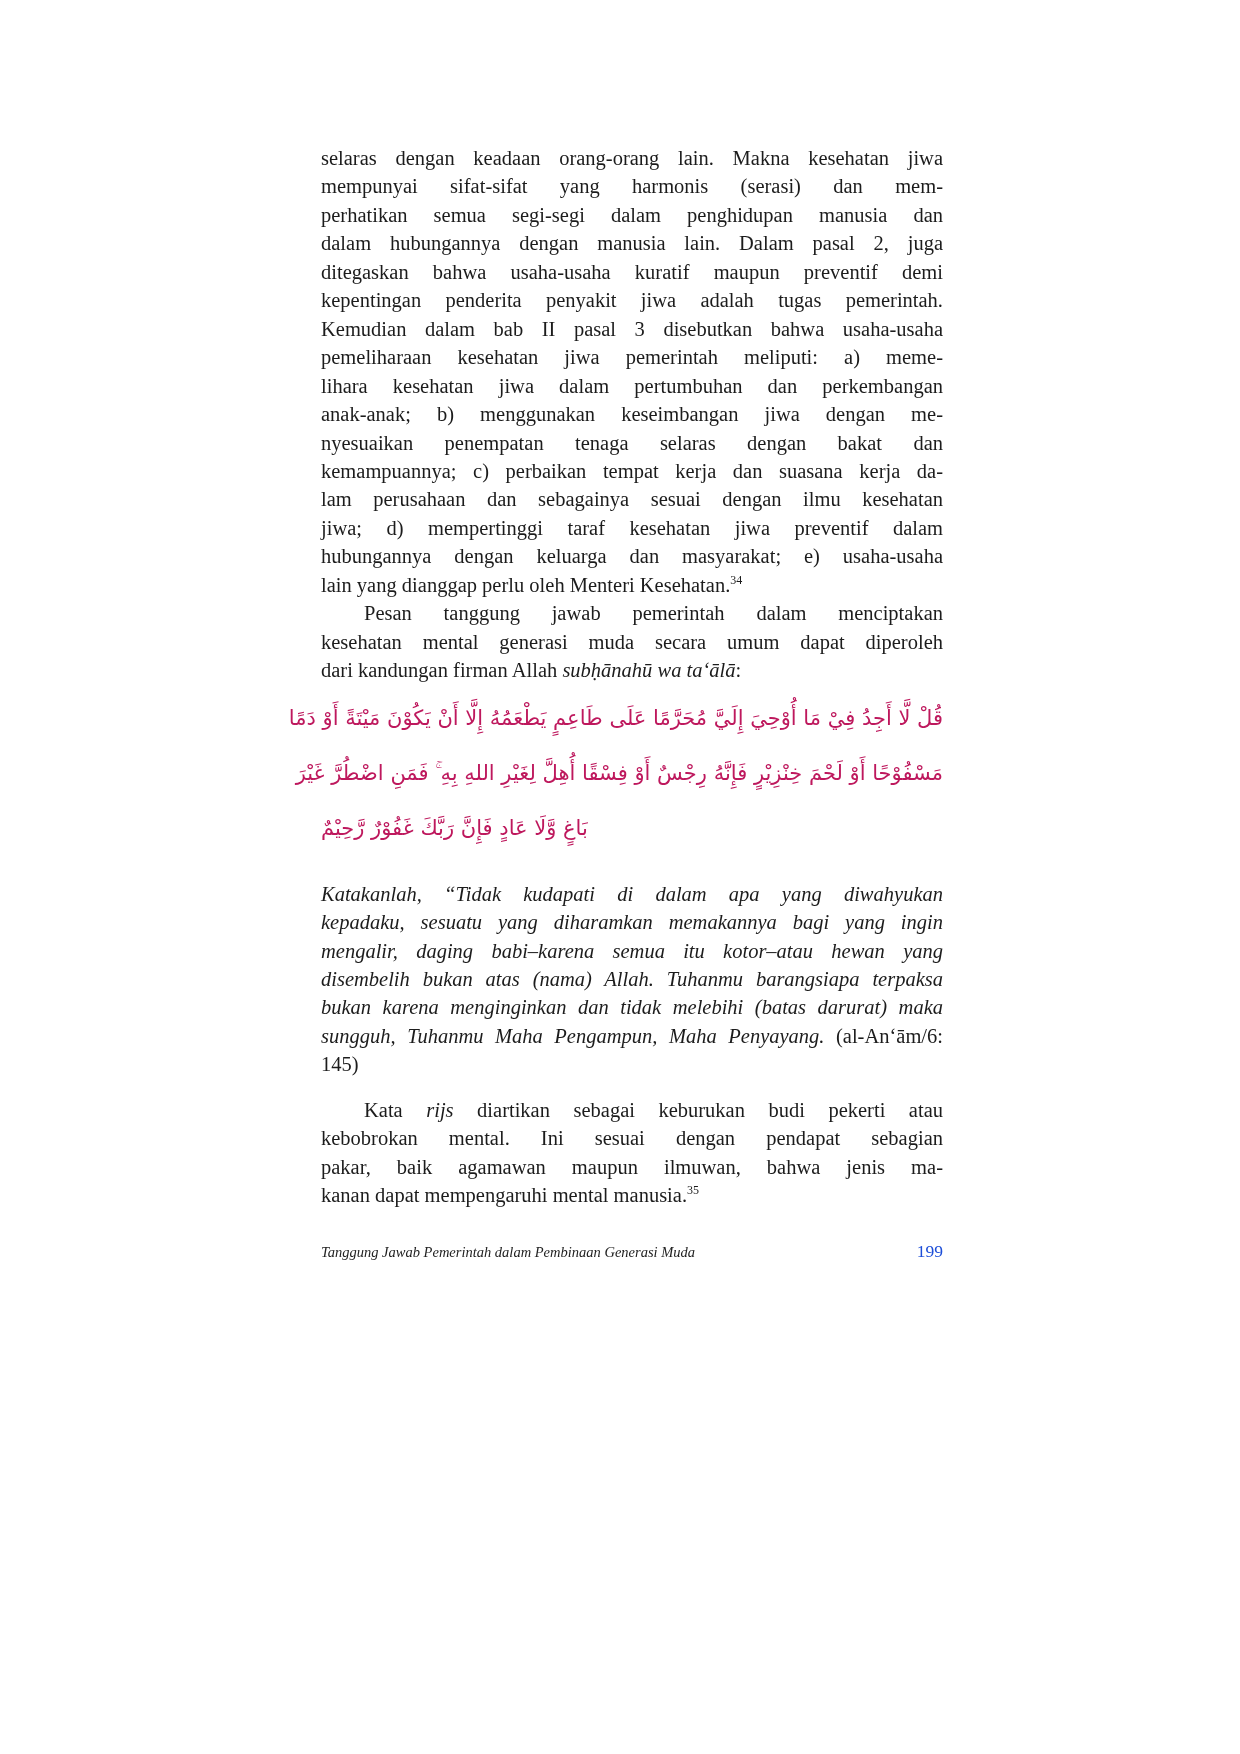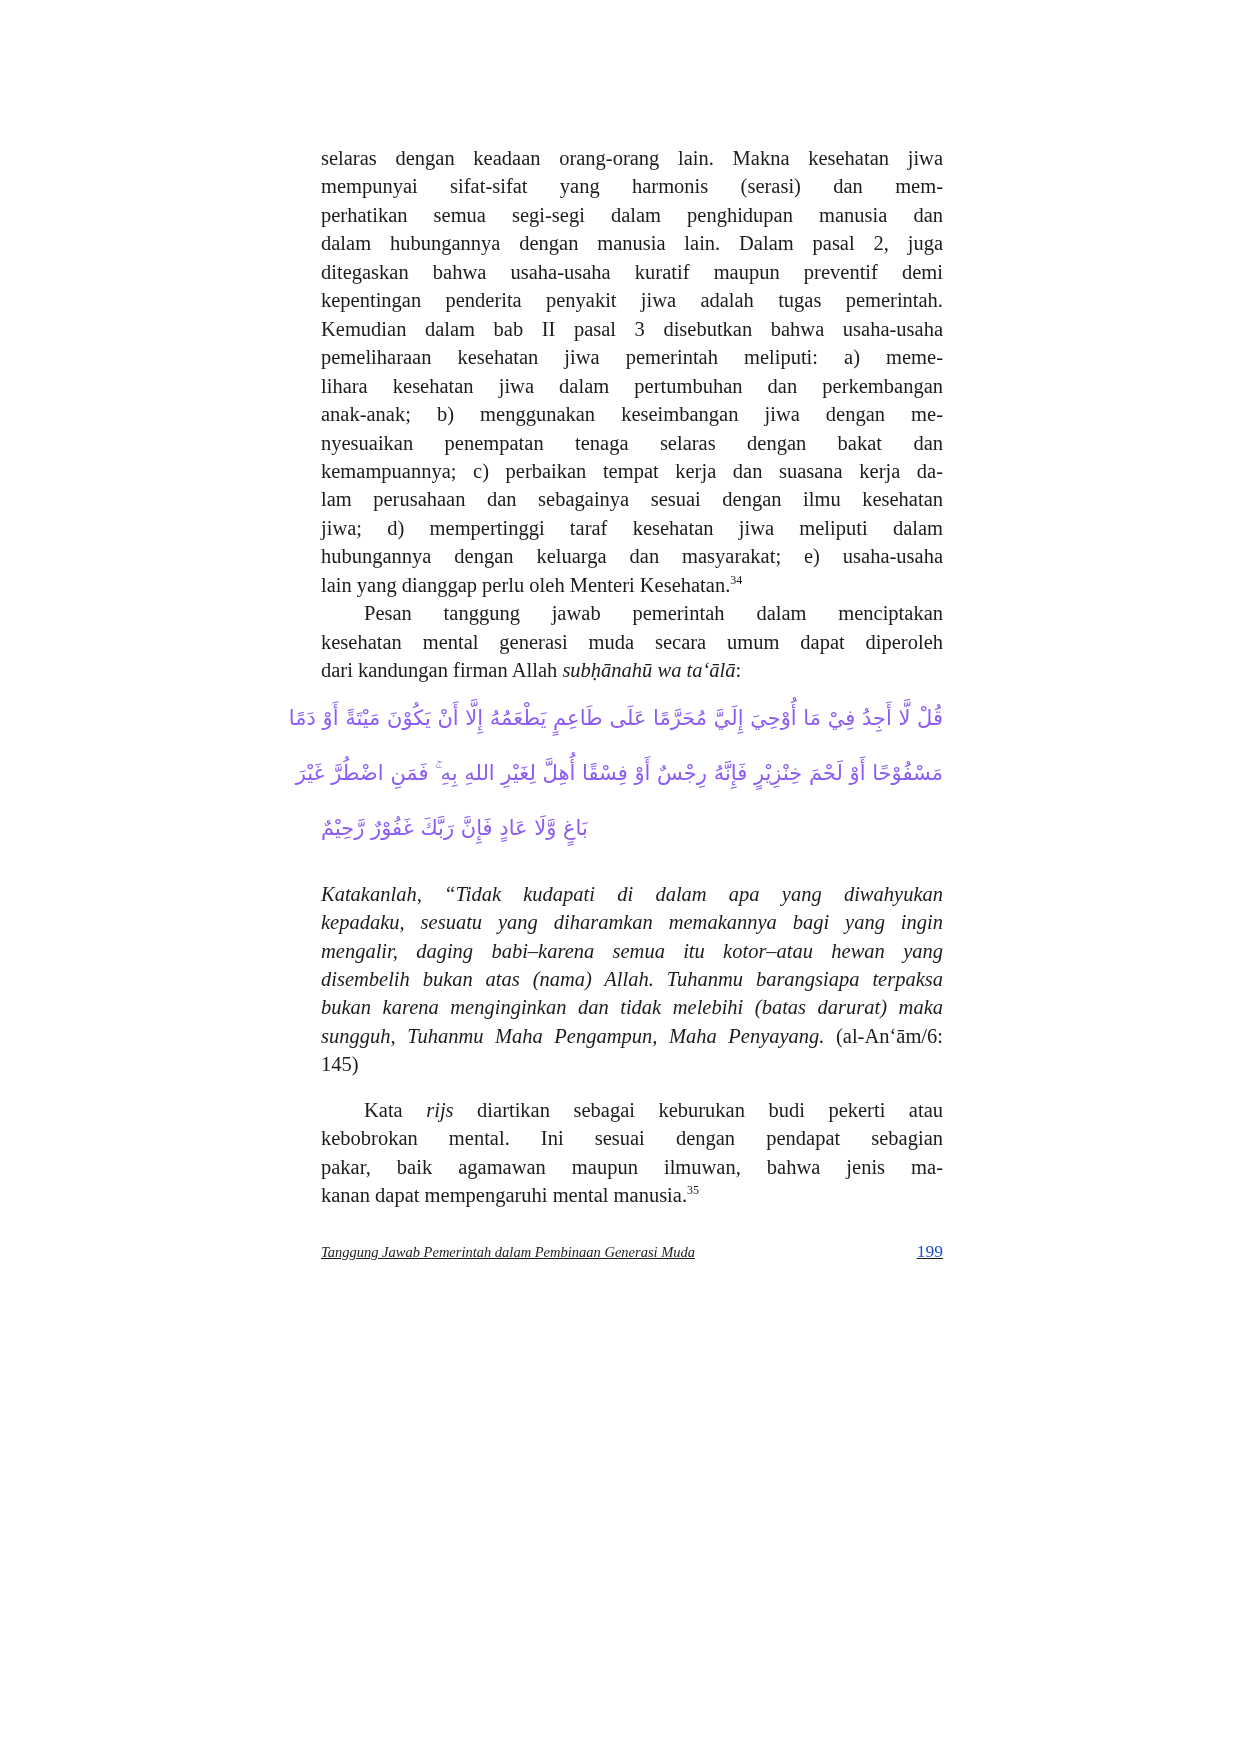--- a/index.html
+++ b/index.html
@@ -24,21 +24,21 @@
   sup.fn {
     font-size:12px;
     line-height:0;
     vertical-align:super;
   }
   .arabic-block {
     direction:rtl;
     margin-top:6px;
     font-family:"DejaVu Sans", sans-serif;
     font-size:21px;
-    color:#8b5cf6;
+    color:#be185d;
   }
   .ar-line {
     white-space:nowrap;
     line-height:55px;
     height:55px;
     text-align:right;
   }
   .ar-line.ar-last { text-align:left; }
   .translation {
     margin-top:24px;
@@ -47,21 +47,20 @@
   .roman { font-style:normal; }
   .italic { font-style:italic; }
   .para3 { margin-top:17px; }
   .footer {
     position:absolute;
     left:321px; top:1241px;
     width:622px;
     display:flex;
     justify-content:space-between;
     align-items:baseline;
-    text-decoration:underline;
   }
   .footer-title {
     font-style:italic;
     font-size:14.5px;
     color:#222222;
   }
   .page-number {
     font-size:17.5px;
     color:#1d4ed8;
   }
@@ -80,21 +79,21 @@
       <div class="jline">dalam hubungannya dengan manusia lain. Dalam pasal 2, juga</div>
       <div class="jline">ditegaskan bahwa usaha-usaha kuratif maupun preventif demi</div>
       <div class="jline">kepentingan penderita penyakit jiwa adalah tugas pemerintah.</div>
       <div class="jline">Kemudian dalam bab II pasal 3 disebutkan bahwa usaha-usaha</div>
       <div class="jline">pemeliharaan kesehatan jiwa pemerintah meliputi: a) meme-</div>
       <div class="jline">lihara kesehatan jiwa dalam pertumbuhan dan perkembangan</div>
       <div class="jline">anak-anak; b) menggunakan keseimbangan jiwa dengan me-</div>
       <div class="jline">nyesuaikan penempatan tenaga selaras dengan bakat dan</div>
       <div class="jline">kemampuannya; c) perbaikan tempat kerja dan suasana kerja da-</div>
       <div class="jline">lam perusahaan dan sebagainya sesuai dengan ilmu kesehatan</div>
-      <div class="jline">jiwa; d) mempertinggi taraf kesehatan jiwa meliputi dalam</div>
+      <div class="jline">jiwa; d) mempertinggi taraf kesehatan jiwa preventif dalam</div>
       <div class="jline">hubungannya dengan keluarga dan masyarakat; e) usaha-usaha</div>
       <div class="jline last"><span>lain yang dianggap perlu oleh Menteri Kesehatan.</span><sup class="fn">34</sup></div>
     </div>
 
     <div>
       <div class="jline indent">Pesan tanggung jawab pemerintah dalam menciptakan</div>
       <div class="jline">kesehatan mental generasi muda secara umum dapat diperoleh</div>
       <div class="jline last"><span>dari kandungan firman Allah </span><span class="italic">subḥānahū wa ta‘ālā</span><span>:</span></div>
     </div>
 

